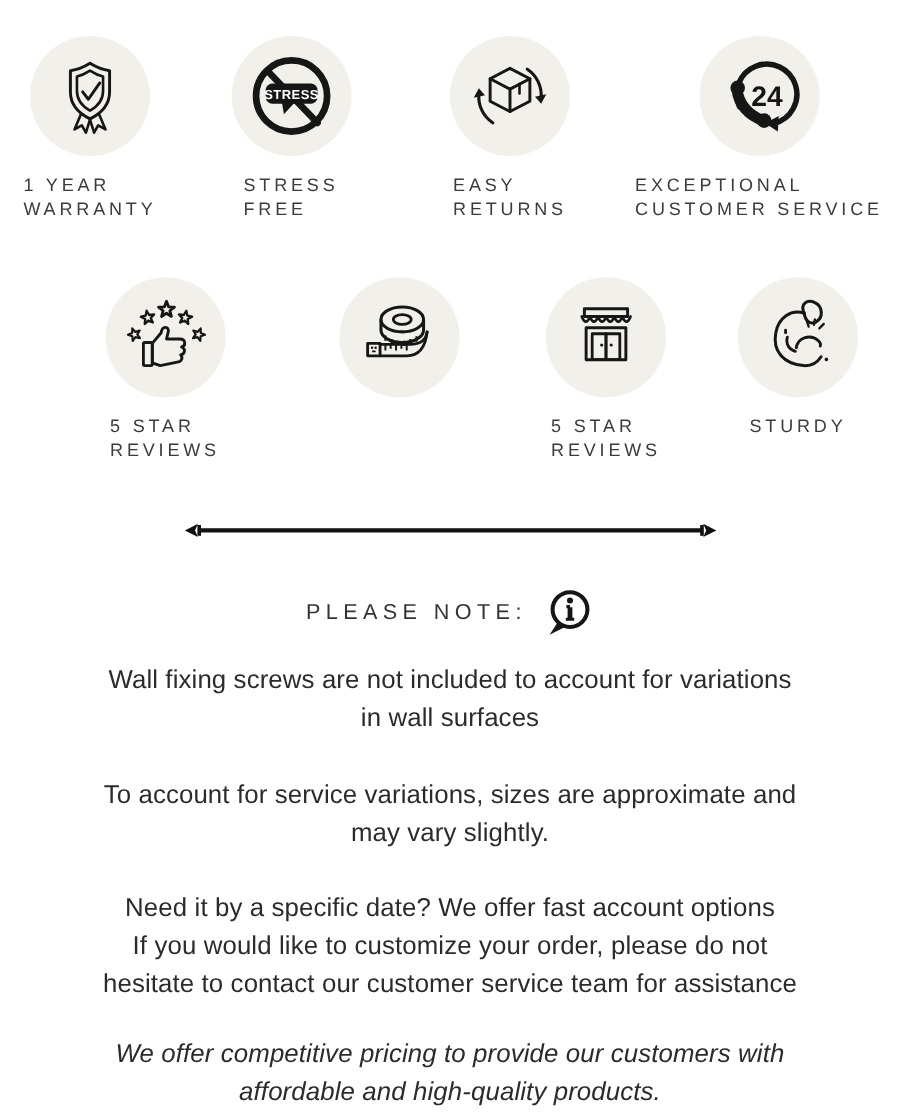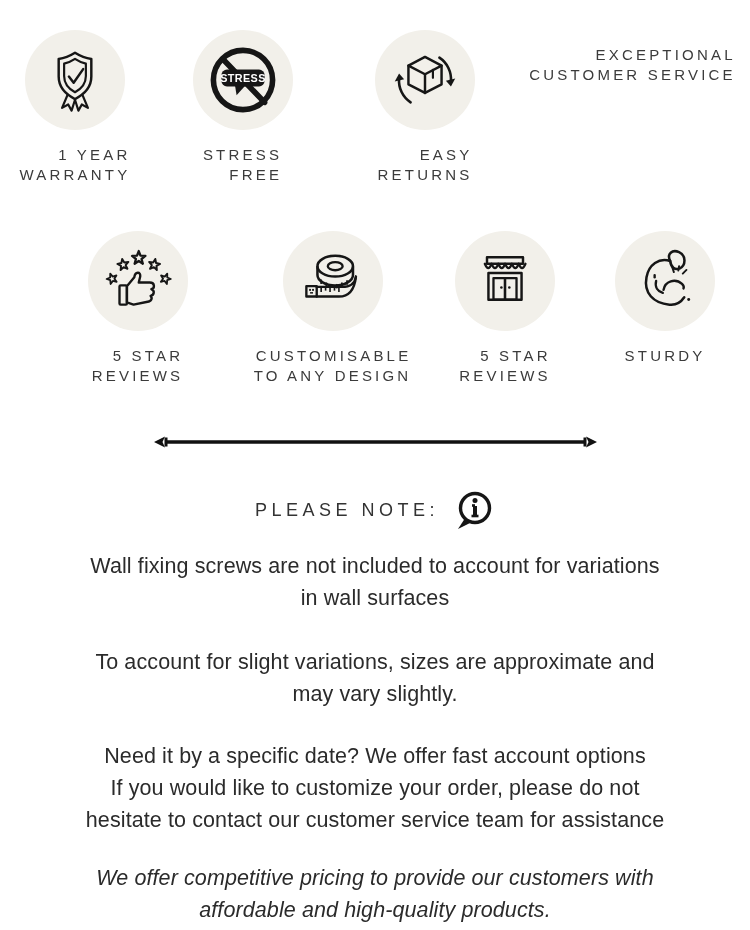--- a/index.html
+++ b/index.html
@@ -20,21 +20,21 @@
     background:#f2f0ea;
     display:flex;align-items:center;justify-content:center;
     flex:0 0 auto;
   }
   .badge-label{
     margin-top:15px;
     font-size:15px;line-height:20px;
     letter-spacing:3.2px;
     font-weight:500;
     color:#3b3b3b;
-    text-align:right;white-space:nowrap;
+    text-align:left;white-space:nowrap;
   }
   .icon-stroke{stroke:#161616;fill:none;stroke-linecap:round;stroke-linejoin:round;}
   
   .divider-wrap{display:flex;justify-content:center;margin-top:48px;}
   
   .note-row{
     display:flex;align-items:center;justify-content:center;
     gap:14px;margin-top:38px;
   }
   .note-heading{
@@ -101,20 +101,30 @@
           <polygon points="92,48 86,59 79,51" fill="#161616"></polygon>
         </svg>
       </div>
       <div class="badge-label">
         <div>EASY</div>
         <div>RETURNS</div>
       </div>
     </div>
 
     <div class="badge">
+      <div class="circle">
+        <svg width="76" height="76" viewBox="0 0 100 100">
+          <path class="icon-stroke" stroke-width="6" d="M28 62 A33 33 0 1 1 66 80"></path>
+          <polygon points="56,80 71,72 70,89" fill="#161616"></polygon>
+          <text x="58" y="61" text-anchor="middle" font-family="Liberation Sans, sans-serif" font-size="31" font-weight="bold" fill="#161616">24</text>
+          <path d="M25 42 Q28 68 56 78" stroke="#161616" stroke-width="12" fill="none" stroke-linecap="round"></path>
+          <circle cx="26" cy="41" r="8" fill="#161616"></circle>
+          <circle cx="55" cy="77" r="8" fill="#161616"></circle>
+        </svg>
+      </div>
       <div class="badge-label">
         <div>EXCEPTIONAL</div>
         <div>CUSTOMER SERVICE</div>
       </div>
     </div>
   </div>
 
   <div class="badge-row row2">
 
     <div class="badge">
@@ -160,24 +170,20 @@
             <line x1="40" y1="58" x2="40" y2="63"></line>
             <line x1="46" y1="58" x2="46" y2="65"></line>
             <line x1="52" y1="58" x2="52" y2="63"></line>
             <line x1="58" y1="58" x2="58" y2="65"></line>
           </g>
           <circle cx="19" cy="62" r="1.4" fill="#161616"></circle>
           <circle cx="23" cy="62" r="1.4" fill="#161616"></circle>
           <line x1="19" y1="66" x2="23" y2="66" stroke="#161616" stroke-width="2"></line>
         </svg>
       </div>
-      <div class="badge-label">
-        <div>CUSTOMISABLE</div>
-        <div>TO ANY DESIGN</div>
-      </div>
     </div>
 
     <div class="badge">
       <div class="circle">
         <svg width="72" height="72" viewBox="0 0 100 100">
           <rect x="25" y="17" width="50" height="9" class="icon-stroke" stroke-width="3.4"></rect>
           <path class="icon-stroke" stroke-width="3.2" d="M22 26 q4.7 12 9.4 0 q4.7 12 9.4 0 q4.7 12 9.4 0 q4.7 12 9.4 0 q4.7 12 9.4 0 q4.7 12 9.4 0"></path>
           <rect x="27" y="39" width="46" height="37" class="icon-stroke" stroke-width="3.4"></rect>
           <rect x="34" y="46" width="16" height="30" class="icon-stroke" stroke-width="3.2"></rect>
           <rect x="50" y="46" width="16" height="30" class="icon-stroke" stroke-width="3.2"></rect>
@@ -234,21 +240,21 @@
       <line x1="19" y1="17.5" x2="22" y2="17.5" stroke="#161616" stroke-width="2.6"></line>
     </svg>
   </div>
 
   <div class="paras">
     <div class="para p1">
       <div>Wall fixing screws are not included to account for variations</div>
       <div>in wall surfaces</div>
     </div>
     <div class="para p2">
-      <div>To account for slight variations, sizes are approximate and</div>
+      <div>To account for service variations, sizes are approximate and</div>
       <div>may vary slightly.</div>
     </div>
     <div class="para p3">
       <div>Need it by a specific date? We offer fast account options</div>
       <div>If you would like to customize your order, please do not</div>
       <div>hesitate to contact our customer service team for assistance</div>
     </div>
     <div class="para p4">
       <div>We offer competitive pricing to provide our customers with</div>
       <div>affordable and high-quality products.</div>

